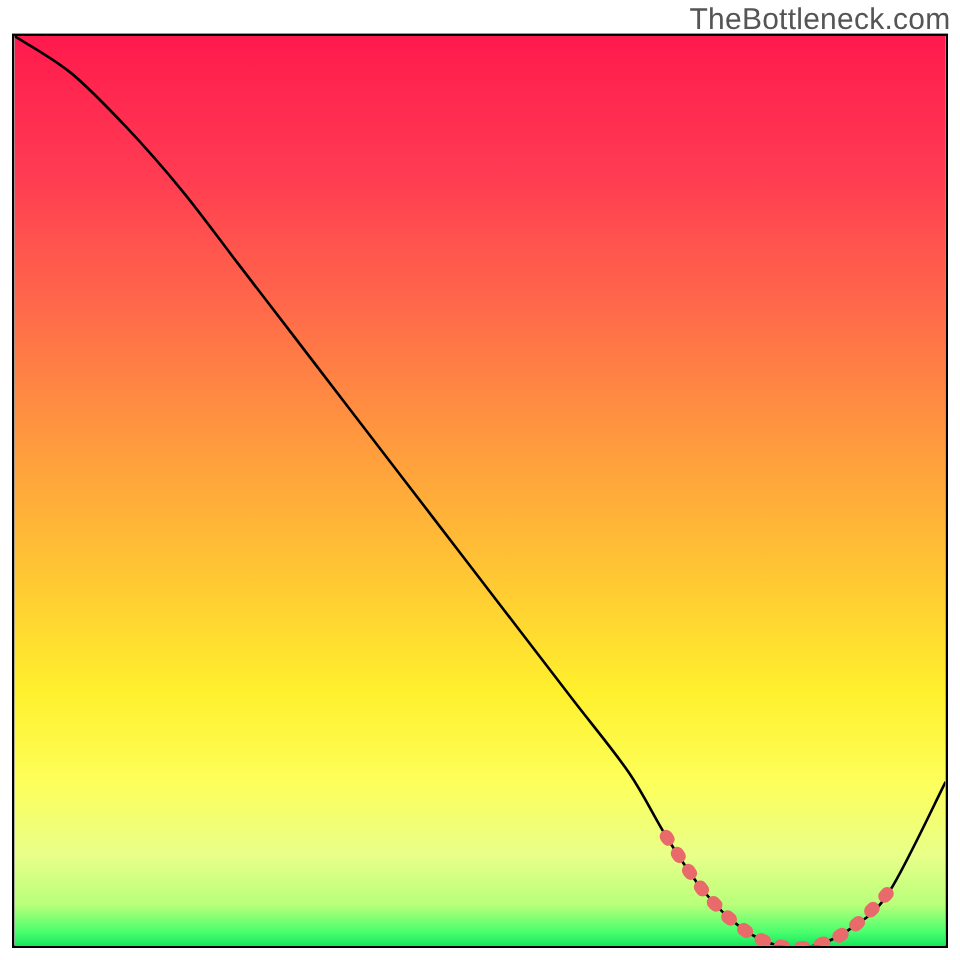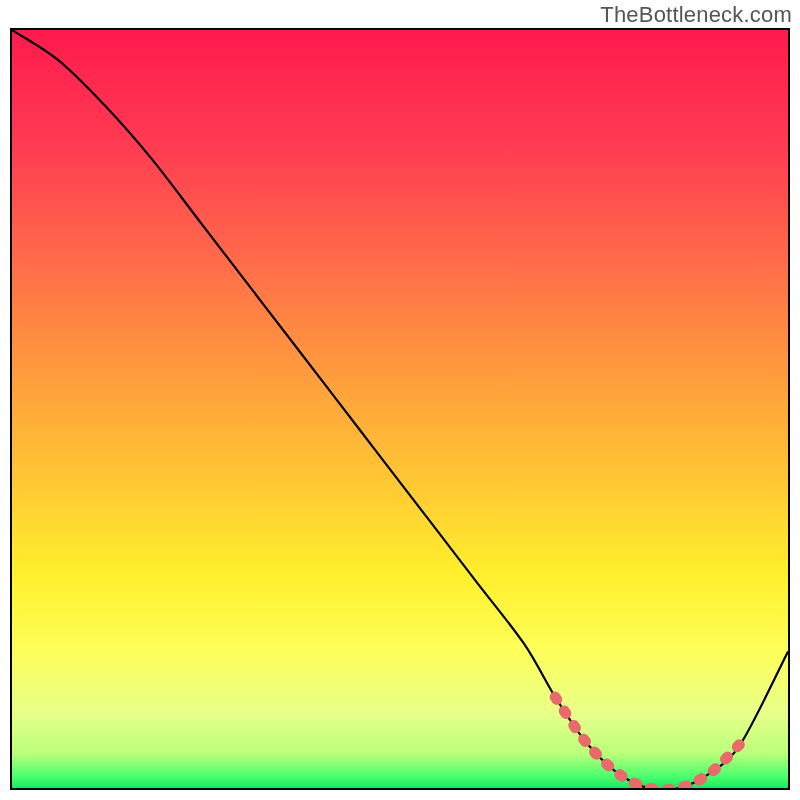--- a/index.html
+++ b/index.html
@@ -14,21 +14,21 @@
   .stage {
     position: relative;
     width: 800px;
     height: 800px;
   }
   .watermark {
     position: absolute;
     top: 2px;
     right: 8px;
     color: #555555;
-    font-size: 22px;
+    font-size: 25px;
     font-weight: 400;
     letter-spacing: 0.2px;
     z-index: 50;
   }
   .plot-area {
     position: absolute;
     left: 10px;
     top: 28px;
     width: 780px;
     height: 762px;

